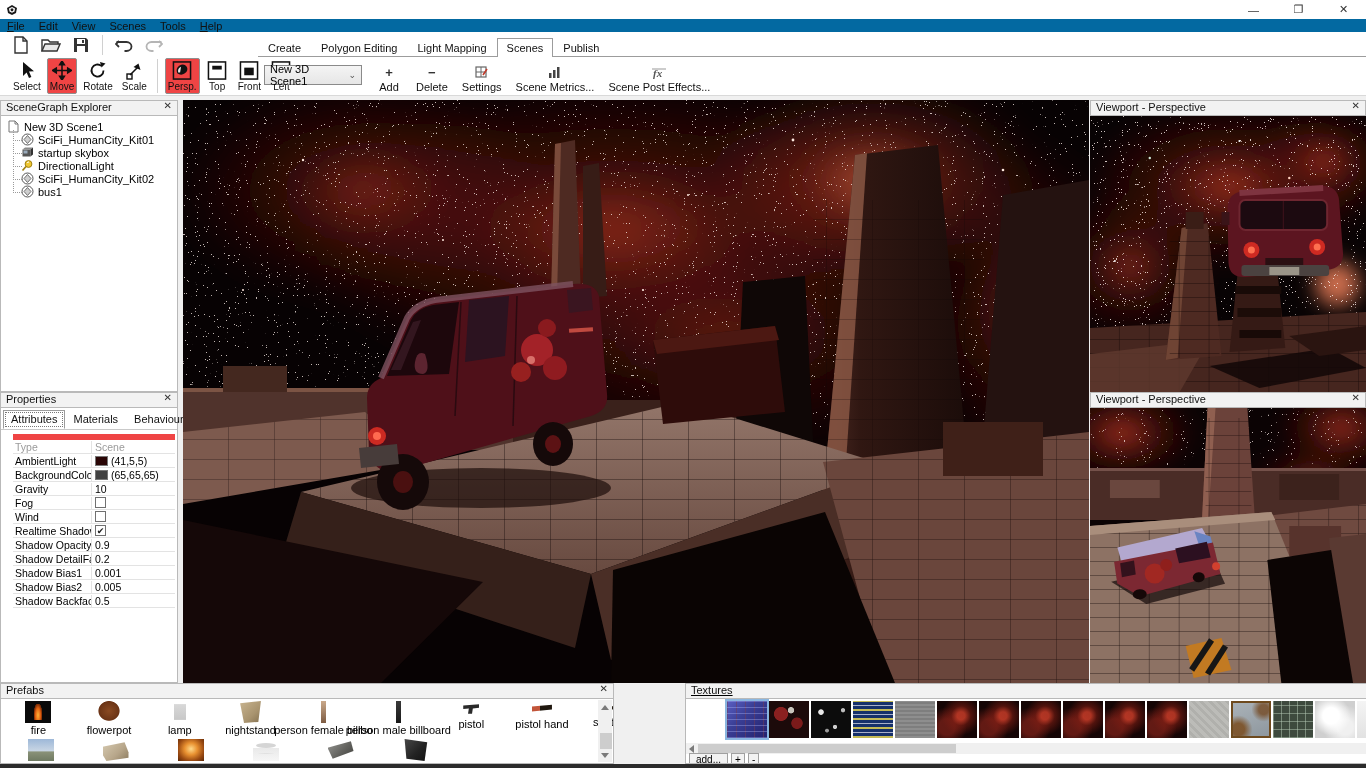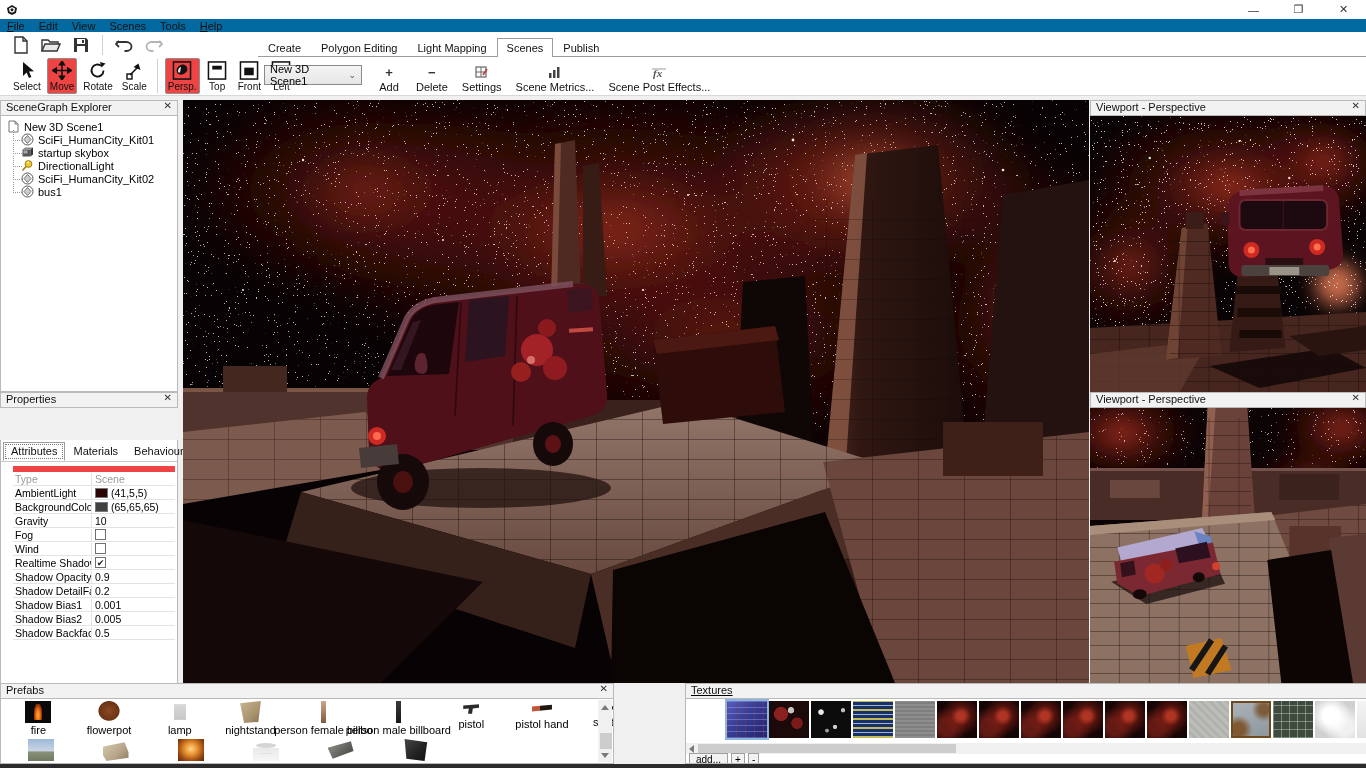--- a/index.html
+++ b/index.html
@@ -49,21 +49,21 @@
   .sg-body { height:276px; overflow:hidden; position:relative; }
   .tree { padding:4px 0 0 4px; }
   .tnode { display:flex; align-items:center; height:13px; gap:4px; }
   .tnode .ticn { width:13px; height:13px; flex:0 0 13px; }
   .tnode.root { padding-left:2px; }
   .tnode.child { padding-left:16px; position:relative; }
   .tnode.child::before { content:''; position:absolute; left:8px; top:-3px; height:10px; width:8px; border-left:1px dotted #9a9a9a; border-bottom:1px dotted #9a9a9a; }
 
   
   .props { position:absolute; left:0; top:392px; width:178px; height:291px; }
-  .props-body { height:275px; position:relative;margin-top:32px; }
+  .props-body { height:275px; position:relative; }
   .ptabs { display:flex; padding:2px 0 0 2px; border-bottom:1px solid #c9c9c9; }
   .ptab { padding:2px 7px 3px; border:1px solid transparent; color:#111; }
   .ptab.active { border-color:#9c9c9c; border-bottom-color:#fff; outline:1px dotted #777; outline-offset:-3px; }
   .pgrid { margin:4px 2px 0 12px; border-top:6px solid #ef4444; }
   .prow { display:flex; height:14px; border-bottom:1px solid #e3e3e3; align-items:center; }
   .pname { width:79px; padding-left:2px; overflow:hidden; white-space:nowrap; border-right:1px solid #e3e3e3; font-size:10.5px; }
   .pval { flex:1; padding-left:3px; display:flex; align-items:center; gap:3px; font-size:10.5px; overflow:hidden; white-space:nowrap; }
   .dim { color:#9b9b9b; }
   .swatch { width:13px; height:10px; border:1px solid #777; display:inline-block; }
   .checkbox { width:11px; height:11px; border:1px solid #707070; background:#fff; display:inline-flex; align-items:center; justify-content:center; font-size:9px; color:#222; }

